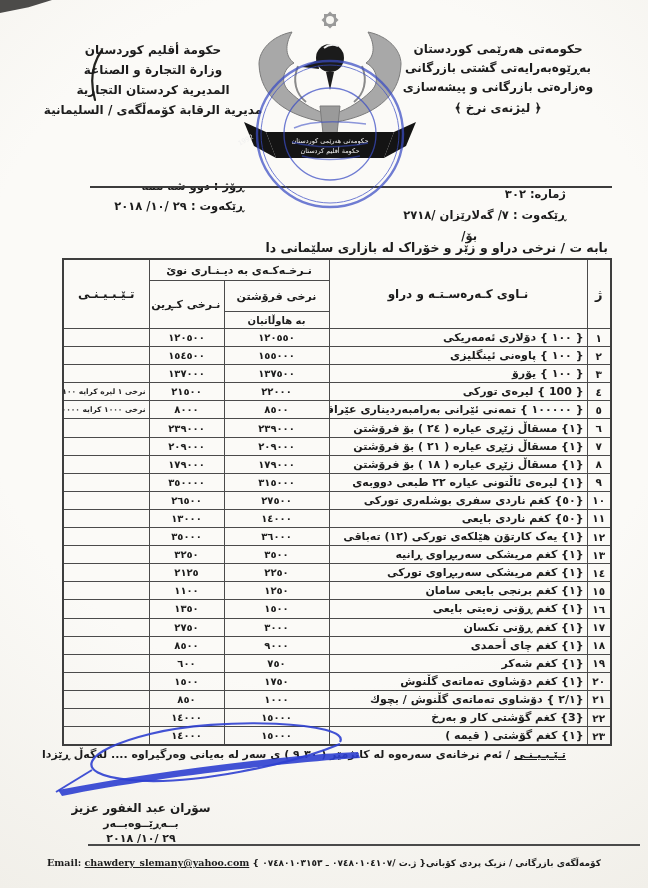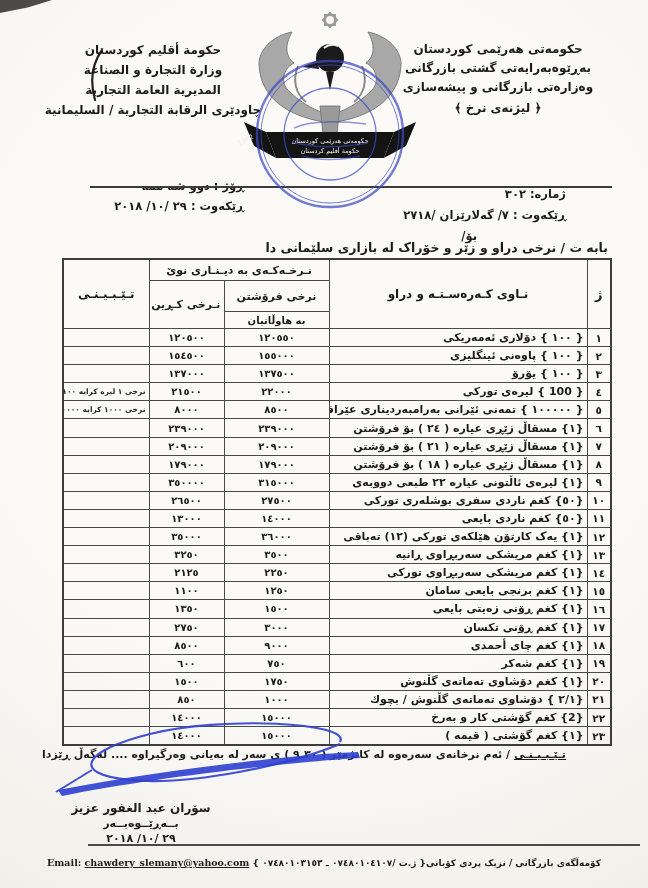--- a/index.html
+++ b/index.html
@@ -62,22 +62,22 @@
 
   <div class="corner-artifact"></div>
 
   <svg class="pen-mark" width="24" height="56" viewBox="0 0 24 56">
     <path d="M16,2 C6,16 4,34 9,52" fill="none" stroke="#23231f" stroke-width="2.2" stroke-linecap="round"></path>
   </svg>
 
   <div class="hdr-block hdr-left">
     <div>حكومة أقليم كوردستان</div>
     <div>وزارة التجارة و الصناعة</div>
-    <div>المديرية العامة التجارية</div>
-    <div>چاودێری الرقابة التجارية / السليمانية</div>
+    <div>المديرية كردستان التجارية</div>
+    <div>مديرية الرقابة كۆمەڵگەی / السليمانية</div>
   </div>
 
   <div class="hdr-block hdr-right">
     <div>حكومەتی هەرێمی كوردستان</div>
     <div>بەڕێوەبەرایەتی گشتی بازرگانی</div>
     <div>وەزارەتی بازرگانی و پیشەسازی</div>
     <div class="l5">﴿  لیژنەی نرخ  ﴾</div>
   </div>
 
   <div class="divider"></div>
@@ -306,21 +306,21 @@
           </tr>
         <tr>
             <td class="c-no">٢١</td>
             <td class="c-name">{٢/١ } دۆشاوی تەماتەی گڵنوش / بچوك</td>
             <td class="c-num">١٠٠٠</td>
             <td class="c-num">٨٥٠</td>
             <td class="c-note"></td>
           </tr>
         <tr>
             <td class="c-no">٢٢</td>
-            <td class="c-name">{2} كغم گۆشتی كار و بەرخ</td>
+            <td class="c-name">{3} كغم گۆشتی كار و بەرخ</td>
             <td class="c-num">١٥٠٠٠</td>
             <td class="c-num">١٤٠٠٠</td>
             <td class="c-note"></td>
           </tr>
         <tr>
             <td class="c-no">٢٣</td>
             <td class="c-name">{١} كغم گۆشتی ( قیمە )</td>
             <td class="c-num">١٥٠٠٠</td>
             <td class="c-num">١٤٠٠٠</td>
             <td class="c-note"></td>

